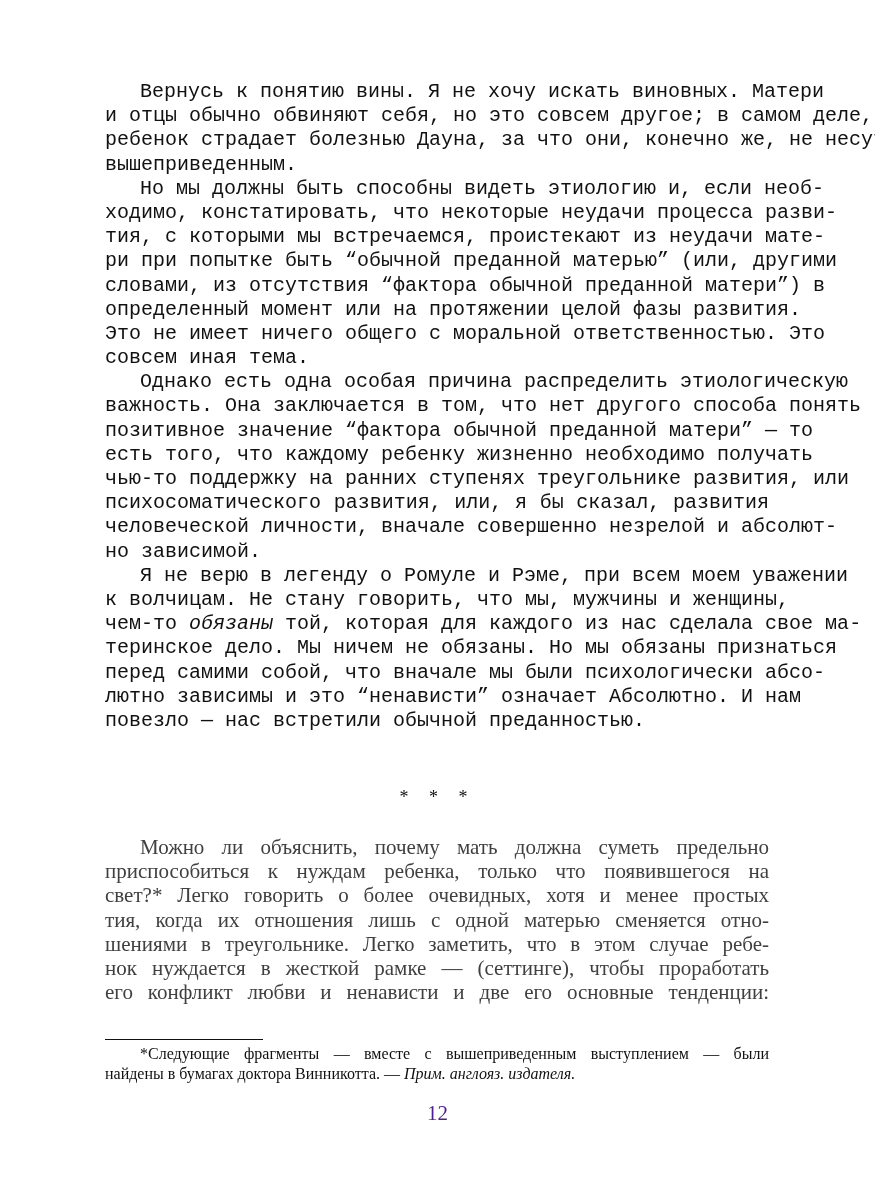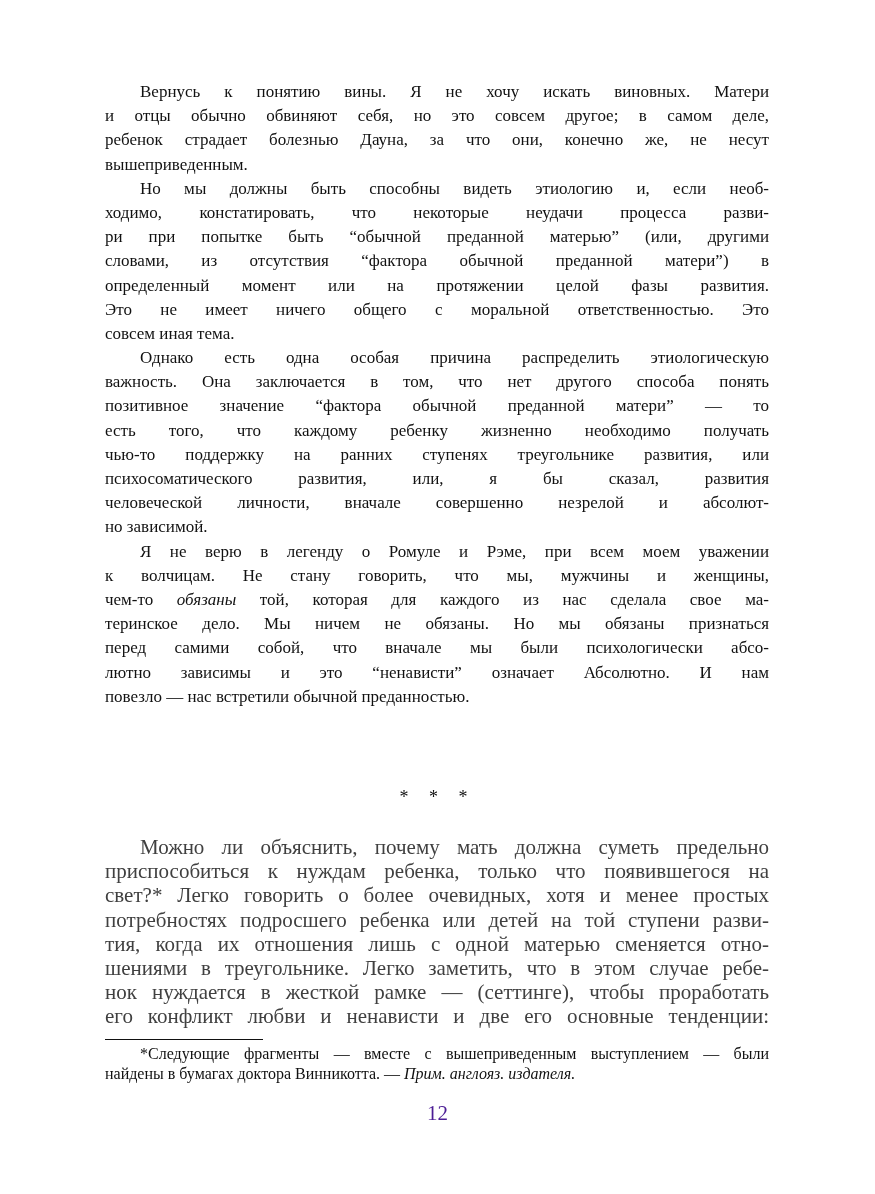--- a/index.html
+++ b/index.html
@@ -1,21 +1,21 @@
 <!DOCTYPE html>
 <html><head>
 <meta charset="utf-8">
 <style>
   html, body { margin:0; padding:0; background:#ffffff; }
   body { width:875px; height:1194px; position:relative; overflow:hidden; }
   .page { position:absolute; left:0; top:0; width:875px; height:1194px; background:#fff; }
   .text-block {
     position:absolute; left:105px; top:80px; width:664px;
-    font-family:Liberation Serif, serif;
-    font-size:17px; line-height:24.2px; color:#111;
+    font-family:Liberation Mono, monospace;
+    font-size:20px; line-height:24.2px; color:#111;
   }
   .line { white-space:nowrap; height:24.2px; text-align:justify; text-align-last:justify; display:block; }
   .line.last { text-align-last:left; }
   .line.indent { padding-left:35px; }
   .stars {
     position:absolute; left:0; width:875px; top:787px; text-align:center;
     font-family:"Liberation Serif", serif; font-size:18px; color:#111; letter-spacing:8px;
   }
   .text-block2 {
     position:absolute; left:105px; top:835px; width:664px;
@@ -43,20 +43,21 @@
     <div>
       <span class="line indent">Вернусь к понятию вины. Я не хочу искать виновных. Матери</span>
       <span class="line">и отцы обычно обвиняют себя, но это совсем другое; в самом деле,</span>
       <span class="line">ребенок страдает болезнью Дауна, за что они, конечно же, не несут</span>
       <span class="line last">вышеприведенным.</span>
     </div>
 
     <div>
       <span class="line indent">Но мы должны быть способны видеть этиологию и, если необ-</span>
       <span class="line">ходимо, констатировать, что некоторые неудачи процесса разви-</span>
+      <span class="line">тия, с которыми мы встречаемся, проистекают из неудачи мате-</span>
       <span class="line">ри при попытке быть “обычной преданной матерью” (или, другими</span>
       <span class="line">словами, из отсутствия “фактора обычной преданной матери”) в</span>
       <span class="line">определенный момент или на протяжении целой фазы развития.</span>
       <span class="line">Это не имеет ничего общего с моральной ответственностью. Это</span>
       <span class="line last">совсем иная тема.</span>
     </div>
 
     <div>
       <span class="line indent">Однако есть одна особая причина распределить этиологическую</span>
       <span class="line">важность. Она заключается в том, что нет другого способа понять</span>
@@ -79,21 +80,20 @@
     </div>
   </div>
 
   <div class="stars">* * *</div>
 
   <div class="text-block2">
     <div>
       <span class="line indent">Можно ли объяснить, почему мать должна суметь предельно</span>
       <span class="line">приспособиться к нуждам ребенка, только что появившегося на</span>
       <span class="line">свет?* Легко говорить о более очевидных, хотя и менее простых</span>
-      <span class="line">потребностях подросшего ребенка или детей на той ступени разви-</span>
       <span class="line">тия, когда их отношения лишь с одной матерью сменяется отно-</span>
       <span class="line">шениями в треугольнике. Легко заметить, что в этом случае ребе-</span>
       <span class="line">нок нуждается в жесткой рамке — (сеттинге), чтобы проработать</span>
       <span class="line">его конфликт любви и ненависти и две его основные тенденции:</span>
     </div>
   </div>
 
   <div class="footnote-rule"></div>
 
   <div class="footnote">

